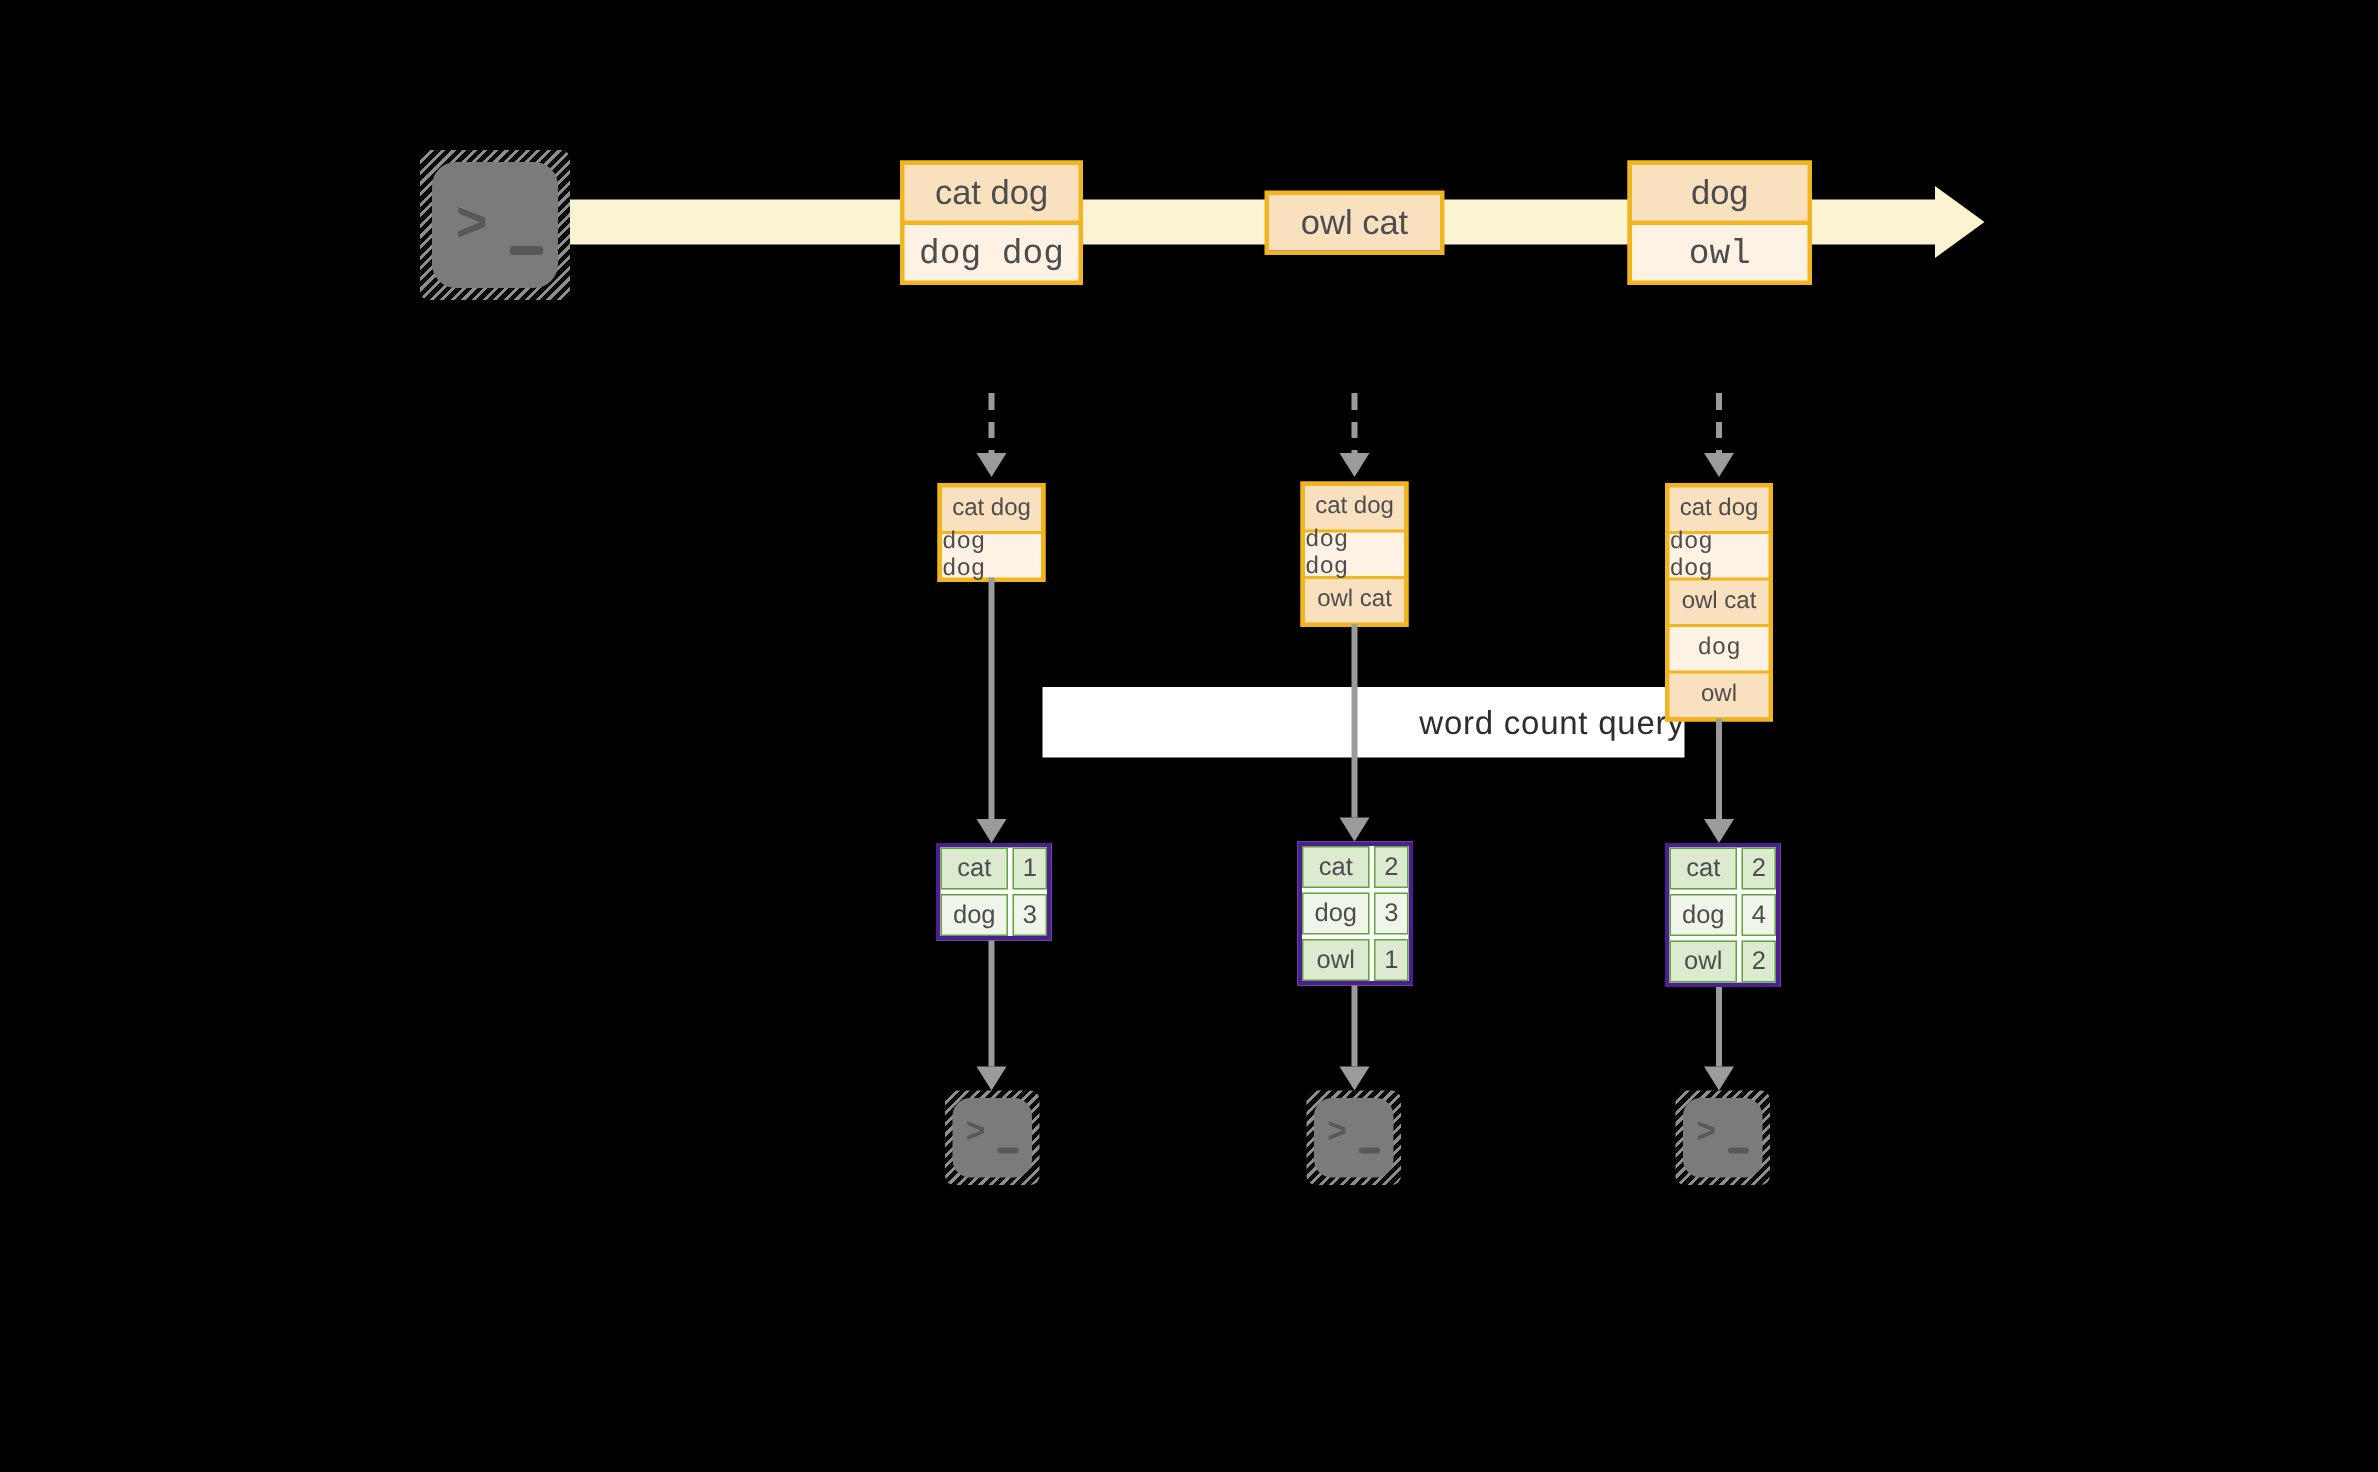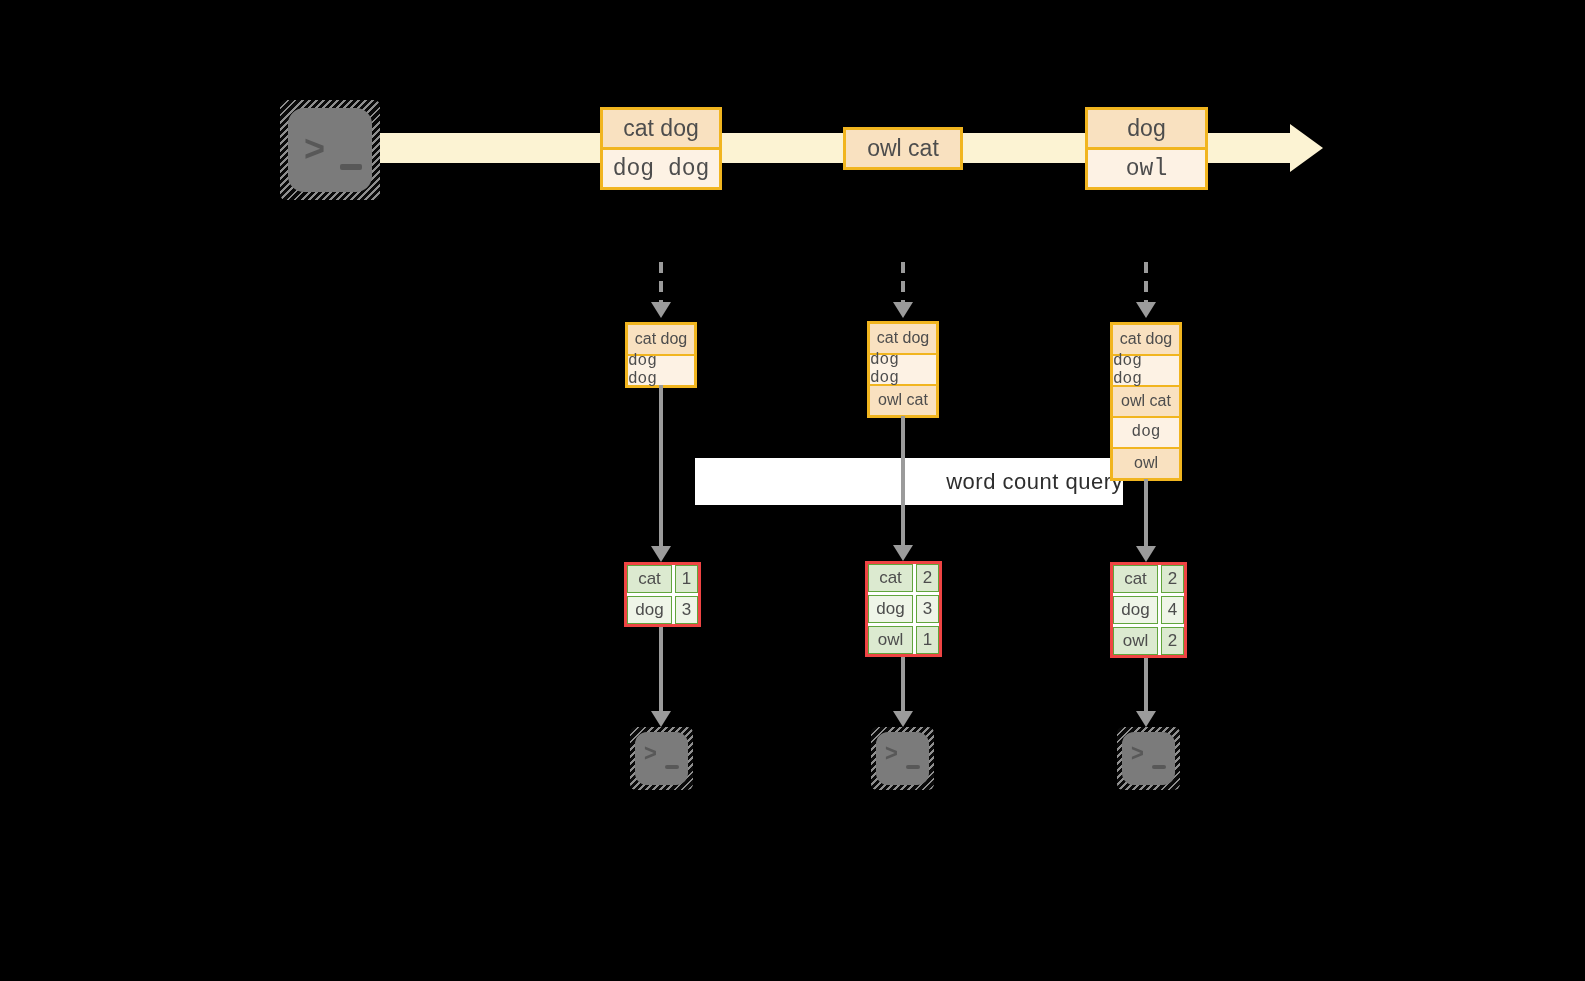--- a/index.html
+++ b/index.html
@@ -46,21 +46,21 @@
   
   .banner{
     background:#ffffff;color:#2e2e2e;
     display:flex;align-items:center;justify-content:flex-end;
     font-size:22px;letter-spacing:0.5px;
   }
 
   
   .count-table{
     display:grid;grid-template-columns:45px 23px;
-    gap:3px;background:#ffffff;border:3px solid #ef4444;
+    gap:3px;background:#ffffff;border:3px solid #4c1d95;
   }
   .count-cell{
     border:1px solid #61a53c;
     display:flex;align-items:center;justify-content:center;
     color:#4d4d4d;font-size:17px;height:28px;box-sizing:border-box;
   }
   .g-dark{background:#dcead0;}
   .g-light{background:#eff5e8;}
 
   

